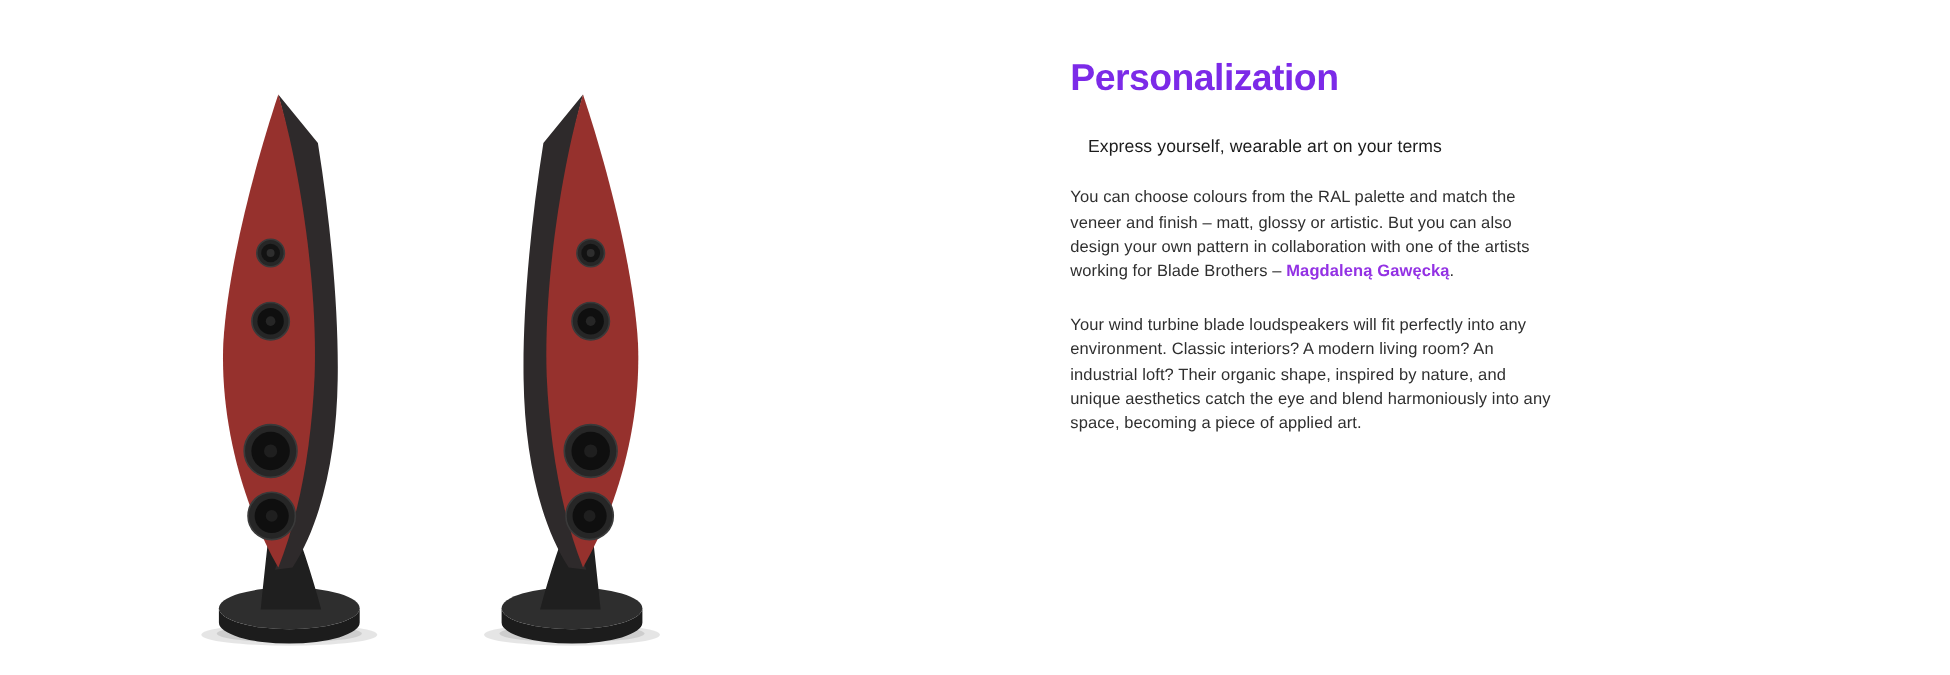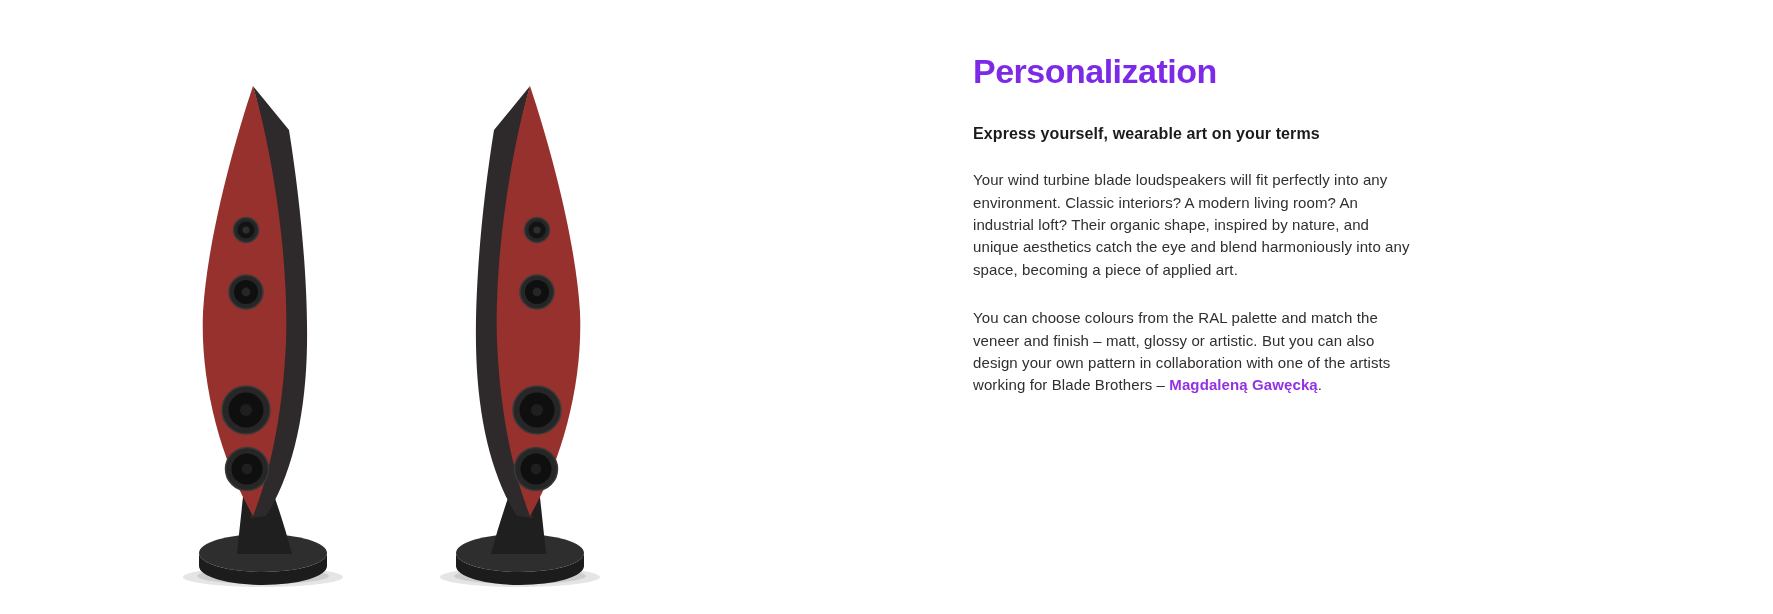--- a/index.html
+++ b/index.html
@@ -28,23 +28,23 @@
   }
   .section-title {
     margin: 0;
     font-size: 34px;
     line-height: 1.15;
     font-weight: 800;
     letter-spacing: -0.5px;
     color: var(--accent, #7c2ae8);
   }
   .subheading {
-    margin: 34px 0 0 0;
+    margin: 34px 0 0 16px;
     font-size: 16px;
-    font-weight: 700;
+    font-weight: 400;
     color: #1b1b1b;
     letter-spacing: 0.1px;
   }
   .body-para {
     margin: 26px 0 0 0;
     font-size: 15px;
     line-height: 22.4px;
     color: var(--body-text, #2f2f2f);
     letter-spacing: 0.1px;
   }
@@ -102,25 +102,25 @@
         <use href="#spk"></use>
       </g>
     </svg>
   </div>
 
   <div class="text-col">
     <h2 class="section-title">Personalization</h2>
 
     <p class="subheading">Express yourself, wearable art on your terms</p>
 
+    <p class="body-para"><span class="lines">You can choose colours from the RAL palette and match the
+veneer and finish – matt, glossy or artistic. But you can also
+design your own pattern in collaboration with one of the artists
+working for Blade Brothers – </span><a class="artist-link" href="#">Magdaleną Gawęcką</a><span>.</span></p>
+
     <p class="body-para"><span class="lines">Your wind turbine blade loudspeakers will fit perfectly into any
 environment. Classic interiors? A modern living room? An
 industrial loft? Their organic shape, inspired by nature, and
 unique aesthetics catch the eye and blend harmoniously into any
 space, becoming a piece of applied art.</span></p>
-
-    <p class="body-para"><span class="lines">You can choose colours from the RAL palette and match the
-veneer and finish – matt, glossy or artistic. But you can also
-design your own pattern in collaboration with one of the artists
-working for Blade Brothers – </span><a class="artist-link" href="#">Magdaleną Gawęcką</a><span>.</span></p>
   </div>
 
 </div>
 
 </body></html>

